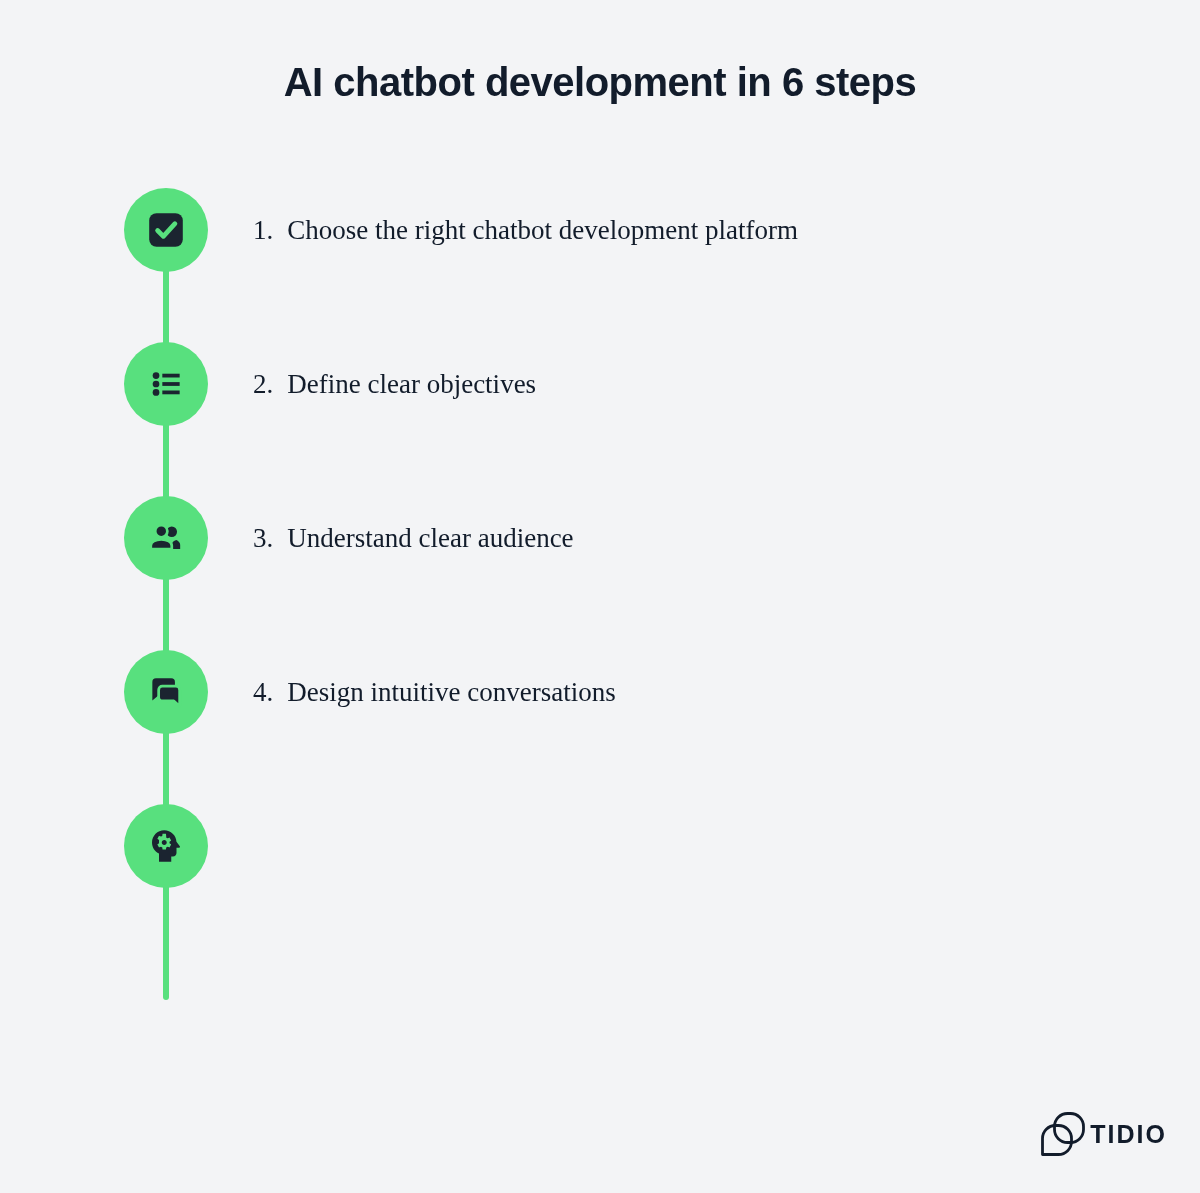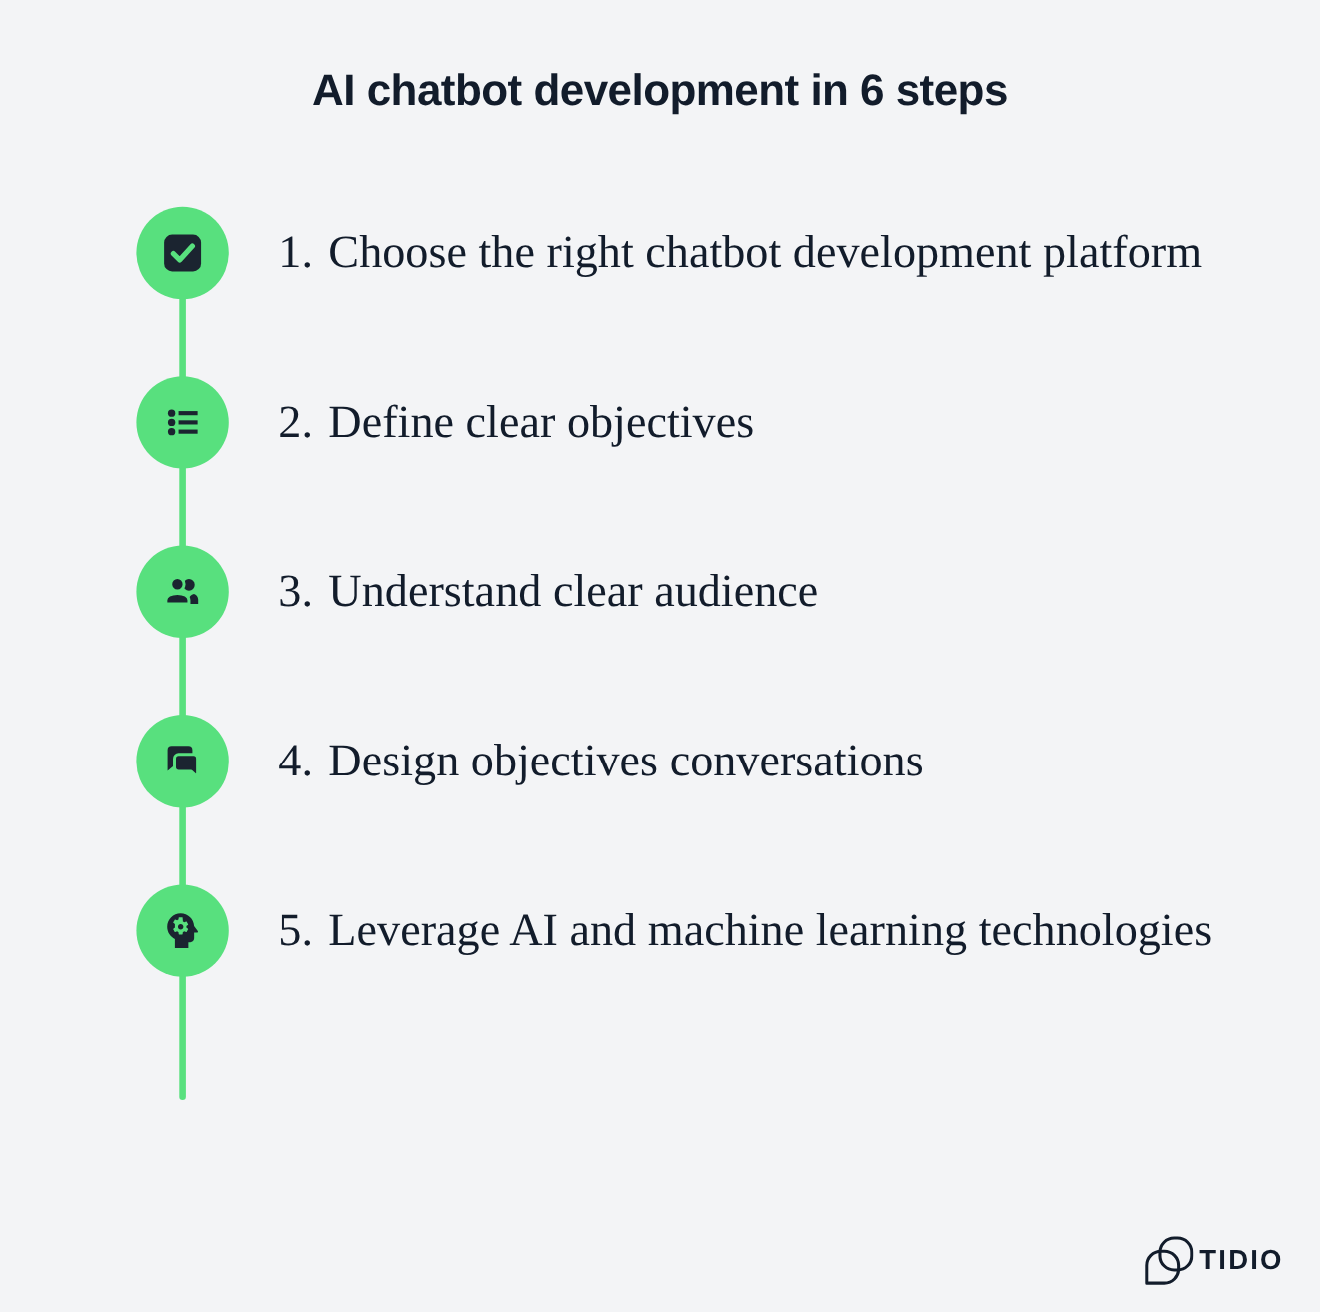--- a/index.html
+++ b/index.html
@@ -46,30 +46,30 @@
     background:var(--accent-green);
     display:flex;align-items:center;justify-content:center;
   }
   .bubble svg{display:block;}
   .step-text{
     position:absolute;
     left:253px;top:50%;
     transform:translateY(-50%);
     white-space:nowrap;
     font-family:"Liberation Serif", serif;
-    font-size:42px;
+    font-size:27px;
     color:var(--ink);
   }
   .step-number{
     display:inline-block;
     margin-right:14px;
   }
   .logo{
     position:absolute;
-    right:33px;bottom:24px;
+    right:33px;bottom:36px;
     display:flex;align-items:center;gap:5px;
   }
   .logo-mark svg{display:block;}
   .logo-text{
     font-family:"Liberation Sans", sans-serif;
     font-weight:700;
     font-size:25px;
     letter-spacing:2px;
     color:var(--ink);
   }
@@ -138,36 +138,33 @@
   <div class="step-row row-4">
     <div class="bubble">
       <span>
         <svg width="42" height="42" viewBox="0 0 40 40">
           <path d="M10.5 7 H25 A3.5 3.5 0 0 1 28.5 10.5 V19.5 A3.5 3.5 0 0 1 25 23 H13 L7 28 V10.5 A3.5 3.5 0 0 1 10.5 7 Z" fill="#1b2430"></path>
           <path d="M33 33.5 L27.5 28.5 H16.5 A3.5 3.5 0 0 1 13 25 V18 A3.5 3.5 0 0 1 16.5 14.5 H29.5 A3.5 3.5 0 0 1 33 18 Z" fill="#1b2430" stroke="#58e07e" stroke-width="2.6" stroke-linejoin="round"></path>
         </svg>
       </span>
     </div>
     <div class="step-text">
-      <span class="step-number">4.</span><span>Design objectives conversations</span>
+      <span class="step-number">4.</span><span>Design intuitive conversations</span>
     </div>
   </div>
 
   <div class="step-row row-5">
     <div class="bubble">
       <span>
         <svg width="42" height="42" viewBox="0 0 40 40">
           <g transform="scale(1.6667) translate(24 0) scale(-1 1)">
             <path fill="#1b2430" fill-rule="evenodd" d="M13 8.57c-.79 0-1.43.64-1.43 1.43s.64 1.43 1.43 1.43 1.43-.64 1.43-1.43-.64-1.43-1.43-1.43z M13 3C9.25 3 6.2 5.94 6.02 9.64L4.1 12.2c-.25.33-.01.8.4.8H6v3c0 1.1.9 2 2 2h1v3h7v-4.68c2.36-1.12 4-3.53 4-6.32 0-3.87-3.13-7-7-7zm3 7c0 .13-.01.26-.02.39l.83.66c.08.06.1.16.05.25l-.8 1.39c-.05.09-.16.12-.24.09l-.99-.4c-.21.16-.43.29-.67.39L14 13.83c-.01.1-.1.17-.2.17h-1.6c-.1 0-.18-.07-.2-.17l-.15-1.06c-.25-.1-.47-.23-.68-.39l-.99.4c-.09.03-.2 0-.25-.09l-.8-1.39c-.05-.08-.03-.19.05-.25l.84-.66c-.01-.13-.02-.26-.02-.39s.01-.26.02-.39l-.84-.66c-.08-.06-.1-.16-.05-.25l.8-1.39c.05-.09.16-.12.24-.09l.99.4c.21-.16.43-.29.67-.39L12 5.17c.02-.1.1-.17.2-.17h1.6c.1 0 .19.07.2.17l.15 1.06c.24.1.46.23.67.39l.99-.4c.09-.03.2 0 .25.09l.8 1.39c.05.08.03.19-.05.25l-.83.66c.01.13.02.26.02.39z"></path>
           </g>
         </svg>
       </span>
-    </div>
-    <div class="step-text">
-      <span class="step-number">5.</span><span>Leverage AI and machine learning technologies</span>
     </div>
   </div>
 
 
   <div class="logo">
     <span class="logo-mark">
       <svg width="44" height="46" viewBox="0 0 44 46">
         <rect x="13.5" y="2.5" width="29" height="29" rx="13" fill="none" stroke="#121c2b" stroke-width="2.8"></rect>
         <path d="M1.5 43.5 V27.5 C1.5 20.3 7.3 14.5 14.5 14.5 H17.5 C24.7 14.5 30.5 20.3 30.5 27.5 V30.5 C30.5 37.7 24.7 43.5 17.5 43.5 Z" fill="none" stroke="#121c2b" stroke-width="2.8" stroke-linejoin="round"></path>
       </svg>

